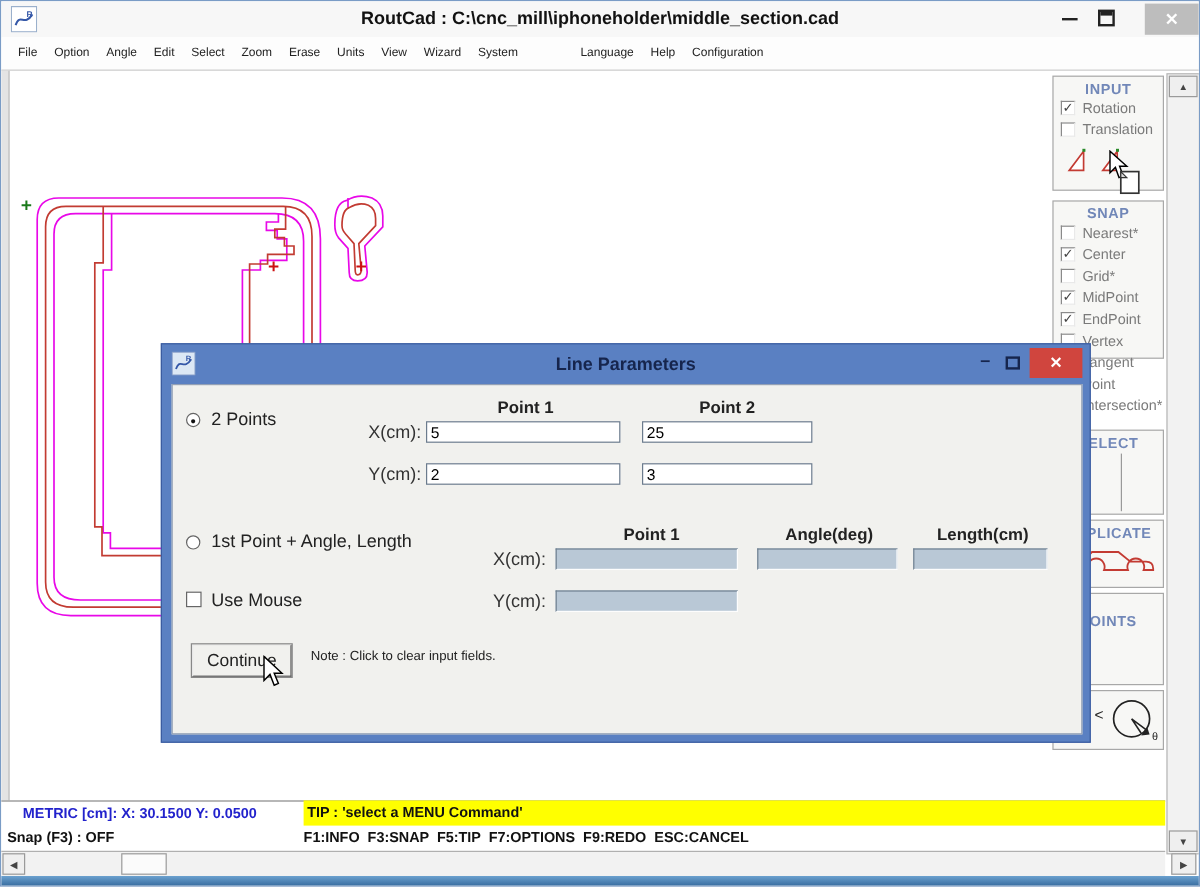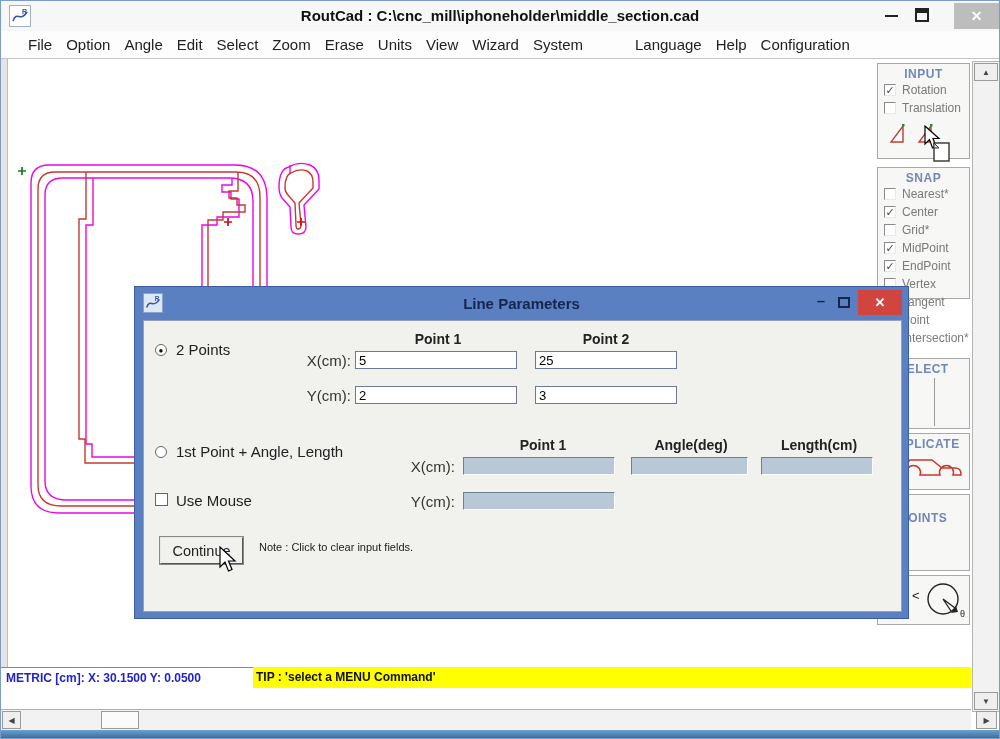--- a/index.html
+++ b/index.html
@@ -13,21 +13,21 @@
             text-align:center;font-size:15px;font-weight:bold;color:#111;}
   .logo{position:absolute;left:8px;top:4px;}
   .winbtn-min{position:absolute;left:884px;top:14px;width:13px;height:2px;background:#222;}
   .winbtn-max{position:absolute;left:914px;top:7px;width:14px;height:14px;border:2px solid #222;}
   .winbtn-max:after{content:"";position:absolute;left:0;top:0;width:10px;height:3px;background:#222;}
   .winbtn-close{position:absolute;left:953px;top:2px;width:45px;height:26px;background:#bdbdbd;
             color:#fff;font-weight:bold;font-size:14px;text-align:center;line-height:26px;}
   
   .menubar{position:absolute;left:0;top:30px;width:100%;height:28px;background:#fdfdfd;
            border-bottom:1px solid #c4c4c4;display:flex;align-items:center;
-           padding-left:27px;font-size:15px;color:#222;}
+           padding-left:14px;font-size:10px;color:#222;}
   .menubar span{margin-right:14px;cursor:default;}
   .menubar .gapbefore{margin-left:38px;}
   
   .canvas{position:absolute;left:0;top:58px;width:1000px;height:608px;background:#ffffff;}
   .leftstrip{position:absolute;left:0;top:0;width:7px;height:608px;background:#e4e4e4;
              border-right:1px solid #bdbdbd;}
   
   .panel{position:absolute;left:876px;width:93px;background:#f7f7f5;border:1px solid #a8a8a8;}
   .ptitle{font-size:12px;font-weight:bold;color:#7187b8;text-align:center;
           letter-spacing:0.5px;padding-top:3px;}
@@ -62,21 +62,21 @@
   .dcb{position:absolute;width:13px;height:13px;background:#fff;border:1px solid #666;
        font-size:11px;line-height:12px;text-align:center;color:#333;}
   .btn{position:absolute;left:16px;top:216px;width:83px;height:27px;background:#f1f1ee;
        border:1px solid;border-color:#e8e8e8 #555 #555 #e8e8e8;outline:1px solid #888;
        font-family:"Liberation Sans",sans-serif;font-size:14.5px;color:#222;}
   .note{position:absolute;left:115px;top:220px;font-size:11px;color:#222;white-space:nowrap;}
   
   .srow{position:absolute;left:0;width:970px;height:21px;background:#fff;font-weight:bold;
         font-size:12px;}
   .srow span{position:absolute;top:3px;white-space:pre;}
-  .metric{left:5px;color:#2222cc;}
+  .metric{left:18px;color:#2222cc;}
   .snaptxt{left:5px;color:#111;}
   .fkeys{left:252px;color:#111;}
   .tipband{position:absolute;left:252px;top:666px;width:718px;height:21px;background:#ffff00;
            font-weight:bold;font-size:12px;color:#111;line-height:21px;padding-left:3px;
            white-space:pre;z-index:5;}
   
   .vscroll{position:absolute;left:971px;top:60px;width:28px;height:651px;background:#f2f2f2;
            border:1px solid #b5b5b5;}
   .sbtn{position:absolute;width:24px;height:18px;left:1px;background:#efefef;border:1px solid #9a9a9a;
         font-size:8px;color:#444;text-align:center;line-height:17px;}
@@ -286,20 +286,24 @@
 
       <button class="btn">Continue</button>
       <div class="note">Note : Click to clear input fields.</div>
     </div>
   </div>
 
   <div class="srow" style="top:666px;border-top:1px solid #888;">
     <span class="metric">METRIC [cm]: X: 30.1500 Y: 0.0500</span>
   </div>
   <div class="tipband">TIP : 'select a MENU Command'</div>
+  <div class="srow" style="top:687px;">
+    <span class="snaptxt">Snap (F3) : OFF</span>
+    <span class="fkeys">F1:INFO  F3:SNAP  F5:TIP  F7:OPTIONS  F9:REDO  ESC:CANCEL</span>
+  </div>
 
   <div class="hscroll">
     <div class="hbtn" style="left:1px;">◀</div>
     <div class="hthumb"></div>
   </div>
   <div class="rbtn">▶</div>
   <div class="bottombar"></div>
 
   <svg class="cursor" style="left:217px;top:545px;" width="22" height="28" viewBox="0 0 22 28">
     <path d="M2,1 L2,21 L7,16 L10.5,25 L14,23.5 L10.5,15 L17,15 Z" fill="#fff" stroke="#000" stroke-width="1.2"></path>

